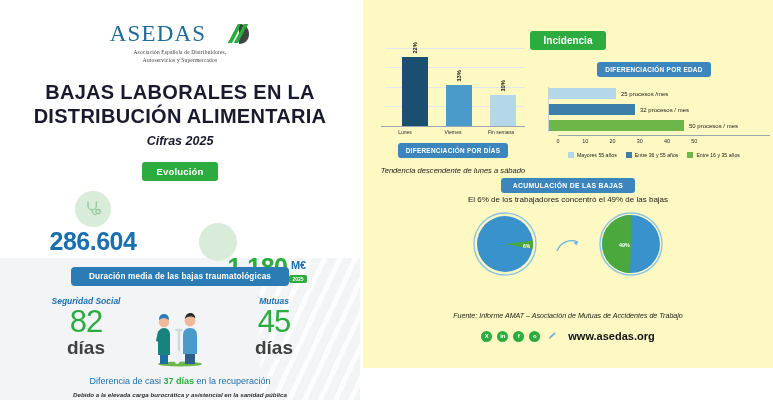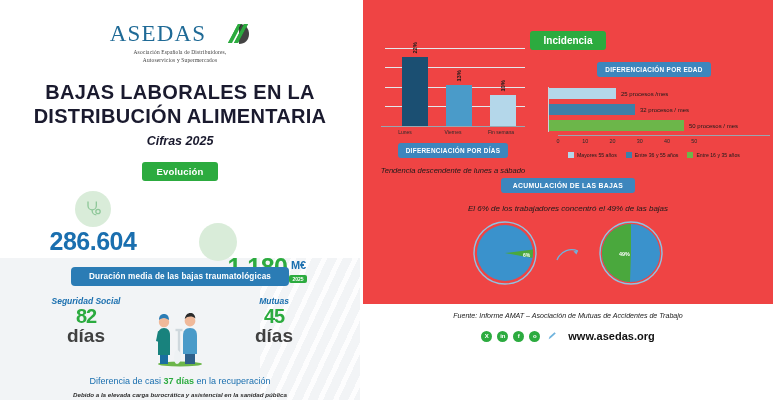--- a/index.html
+++ b/index.html
@@ -113,37 +113,37 @@
   }
   .dur-header {
     display: block; width: 218px; margin: 9px auto 0;
     background: #2b7cb5; color: #fff; text-align: center;
     font-size: 8.2px; font-weight: bold; padding: 5px 4px;
     border-radius: 4px; letter-spacing: .15px; position: relative; z-index: 2;
   }
   .dur-body { display: flex; justify-content: center; align-items: flex-start; gap: 10px; margin-top: 10px; position: relative; z-index: 2;}
   .dur-side { width: 104px; text-align: center; }
   .dur-cap { font-size: 8.5px; font-style: italic; font-weight: bold; color: #1a6faf; }
-  .dur-num { font-size: 20px; font-weight: bold; color: #2cab3f; line-height: 1.02; letter-spacing: -1px;}
+  .dur-num { font-size: 31px; font-weight: normal; color: #2cab3f; line-height: 1.02; letter-spacing: -1px;}
   .dur-unit { font-size: 19px; font-weight: bold; color: #404040; line-height: 1; }
   .dur-illu { width: 64px; height: 70px; margin-top: 2px; }
   .dur-foot1 {
     text-align: center; font-size: 9px; color: #1a6faf; margin-top: 8px;
     position: relative; z-index: 2;
   }
   .dur-foot1 b { color: #2cab3f; }
   .dur-foot2 {
     text-align: center; font-size: 6.2px; font-style: italic; color: #2e2e2e;
     margin-top: 5px; position: relative; z-index: 2; font-weight: bold;
   }
 
   
   .panel-right {
-    position: relative; width: 413px; height: 304px; flex: none;
-    background: #ef4444; border-left: 3px solid #ffffff;
+    position: relative; width: 413px; height: 368px; flex: none;
+    background: #fef9c3; border-left: 3px solid #ffffff;
   }
   .inc-pill-wrap { text-align: center; padding-top: 30px; }
   .inc-pill {
     display: inline-block; background: #2cab3f; color: #fff;
     font-size: 10px; font-weight: bold; padding: 4px 14px; border-radius: 3px;
   }
 
   
   .vbar-block { position: absolute; left: 10px; top: 48px; width: 160px; }
   .vbar-chart { position: relative; height: 78px; margin-left: 12px; }
@@ -185,21 +185,21 @@
   .leg-sw { width: 6px; height: 6px; display: block; }
   .leg-txt { font-size: 5.2px; color: #1a1a1a; white-space: nowrap; }
 
   
   .acum-block { position: absolute; left: 0; right: 0; top: 178px; }
   .acum-pill {
     display: block; width: fit-content; margin: 0 auto; background: #3d86bd; color: #fff;
     font-size: 6.8px; font-weight: bold; padding: 4px 12px; border-radius: 3px; letter-spacing: .3px;
   }
   .acum-sent {
-    text-align: center; font-size: 8px; font-style: italic; color: #1a1a1a; margin-top: 11px;
+    text-align: center; font-size: 8px; color: #1a1a1a; margin-top: 2px;
   }
   .pies { display: flex; justify-content: center; align-items: center; gap: 18px; margin-top: 8px; position: relative; }
   .pie-wrap { position: relative; }
   .arrow-mid { width: 26px; height: 18px; }
 
   .source {
     position: absolute; left: 0; right: 0; top: 312px; text-align: center;
     font-size: 7.1px; font-style: italic; color: #1a1a1a;
   }
   .social-row { position: absolute; left: 0; right: 0; top: 330px;

